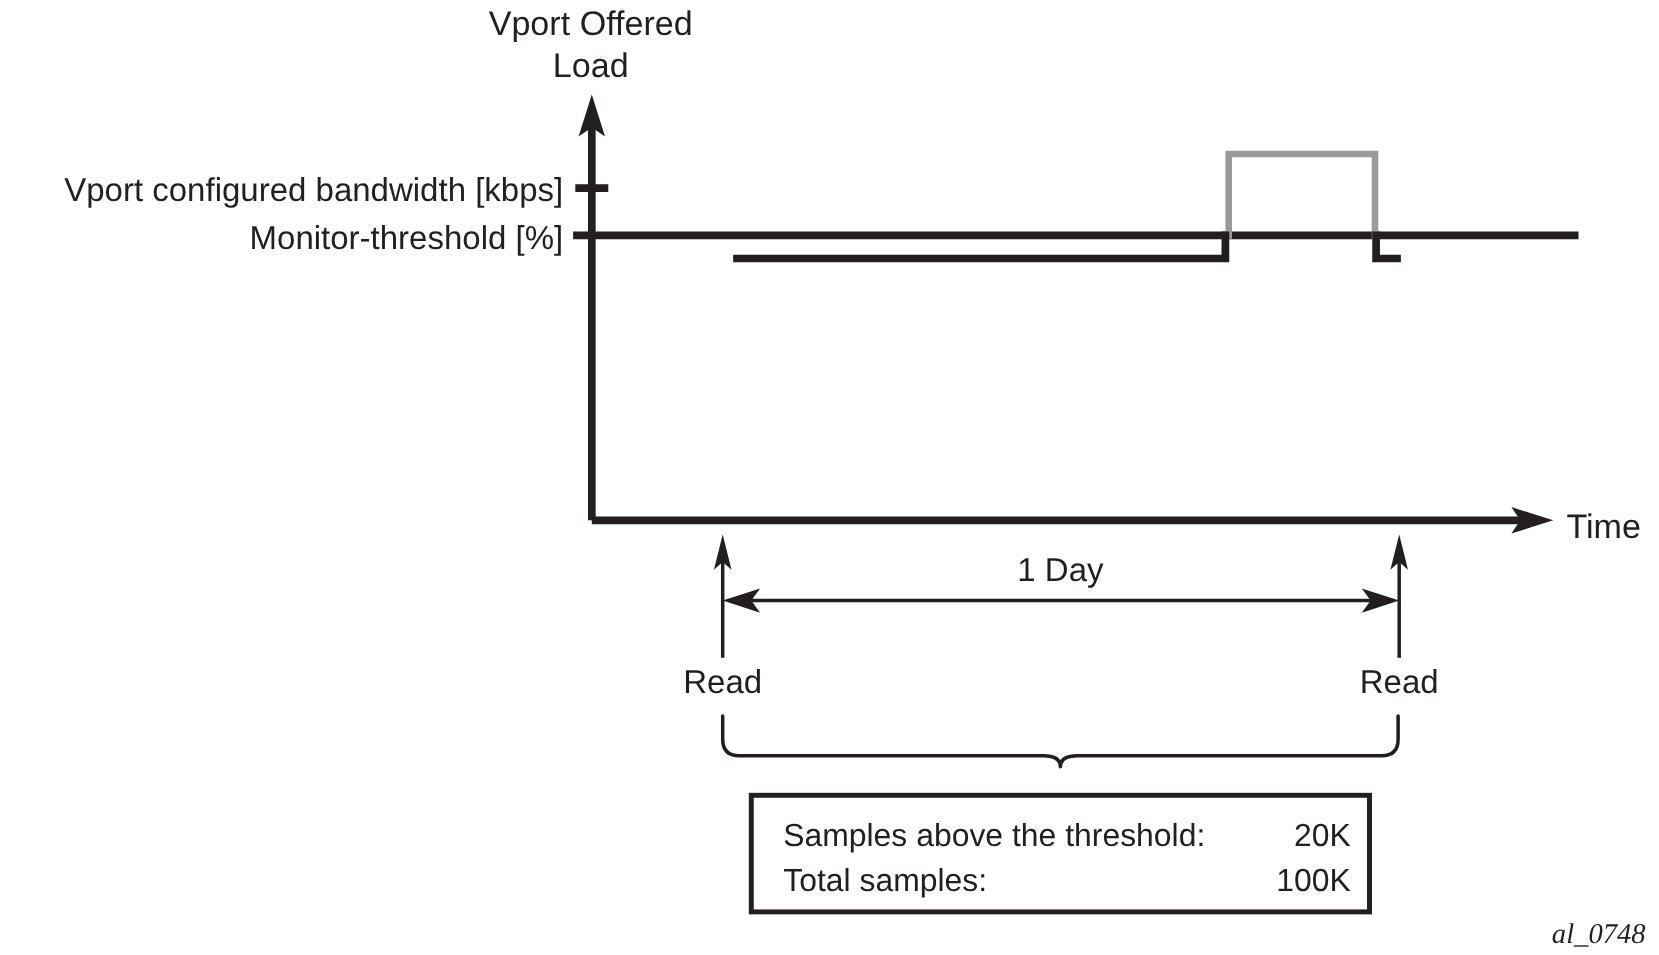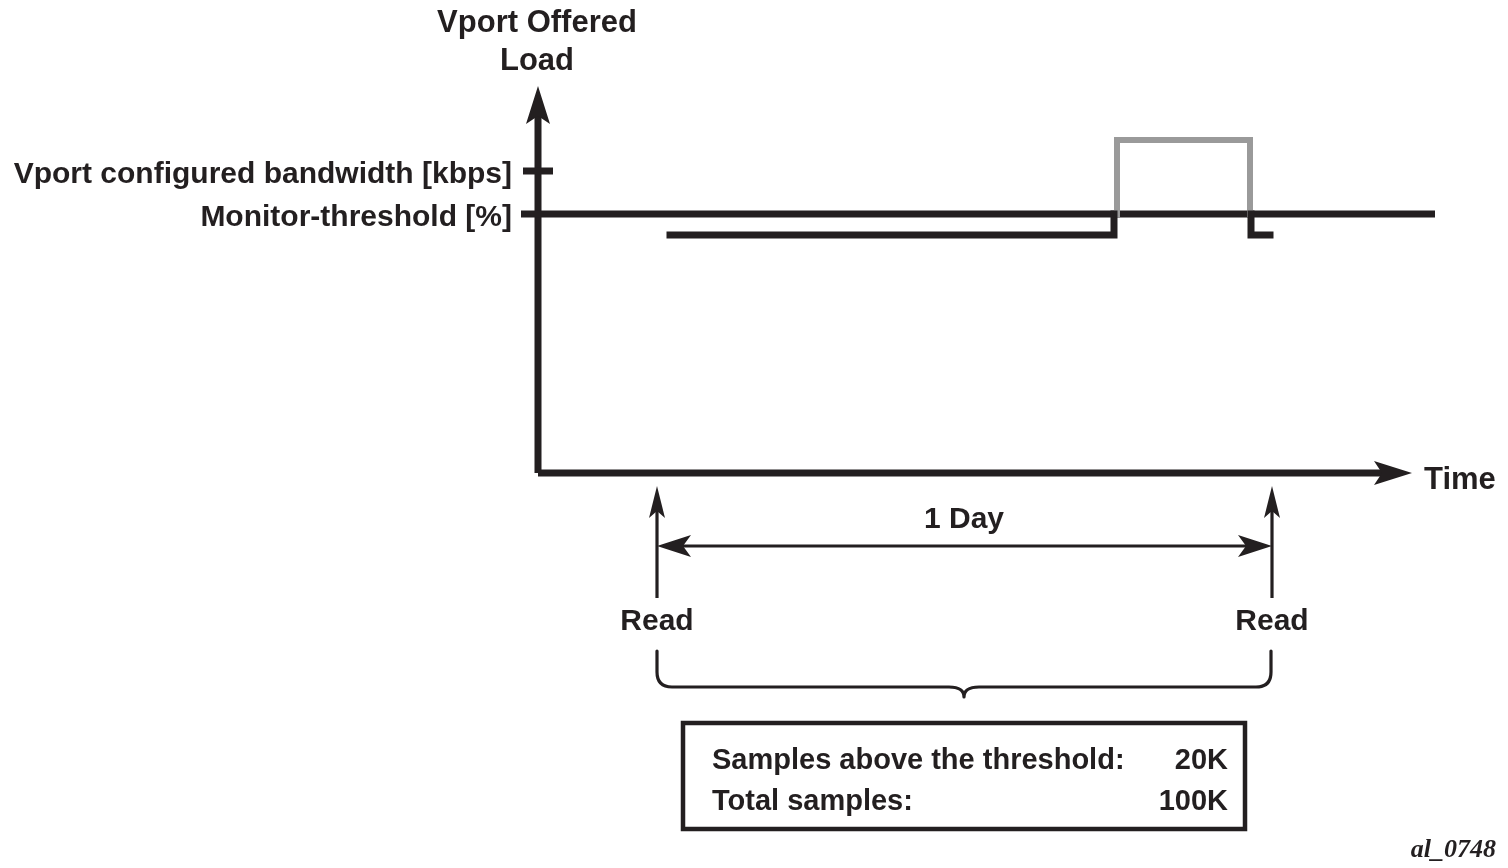--- a/index.html
+++ b/index.html
@@ -11,21 +11,20 @@
   body {
     font-family: "Liberation Sans", sans-serif;
     color: #231f20;
   }
   #canvas {
     position: relative;
     width: 1508px;
     height: 868px;
     background: #ffffff;
     overflow: hidden;
-    font-weight: bold;
   }
   #diagram-svg {
     position: absolute;
     left: 0;
     top: 0;
     width: 1508px;
     height: 868px;
   }
   .dgm-text {
     font-family: "Liberation Sans", sans-serif;

